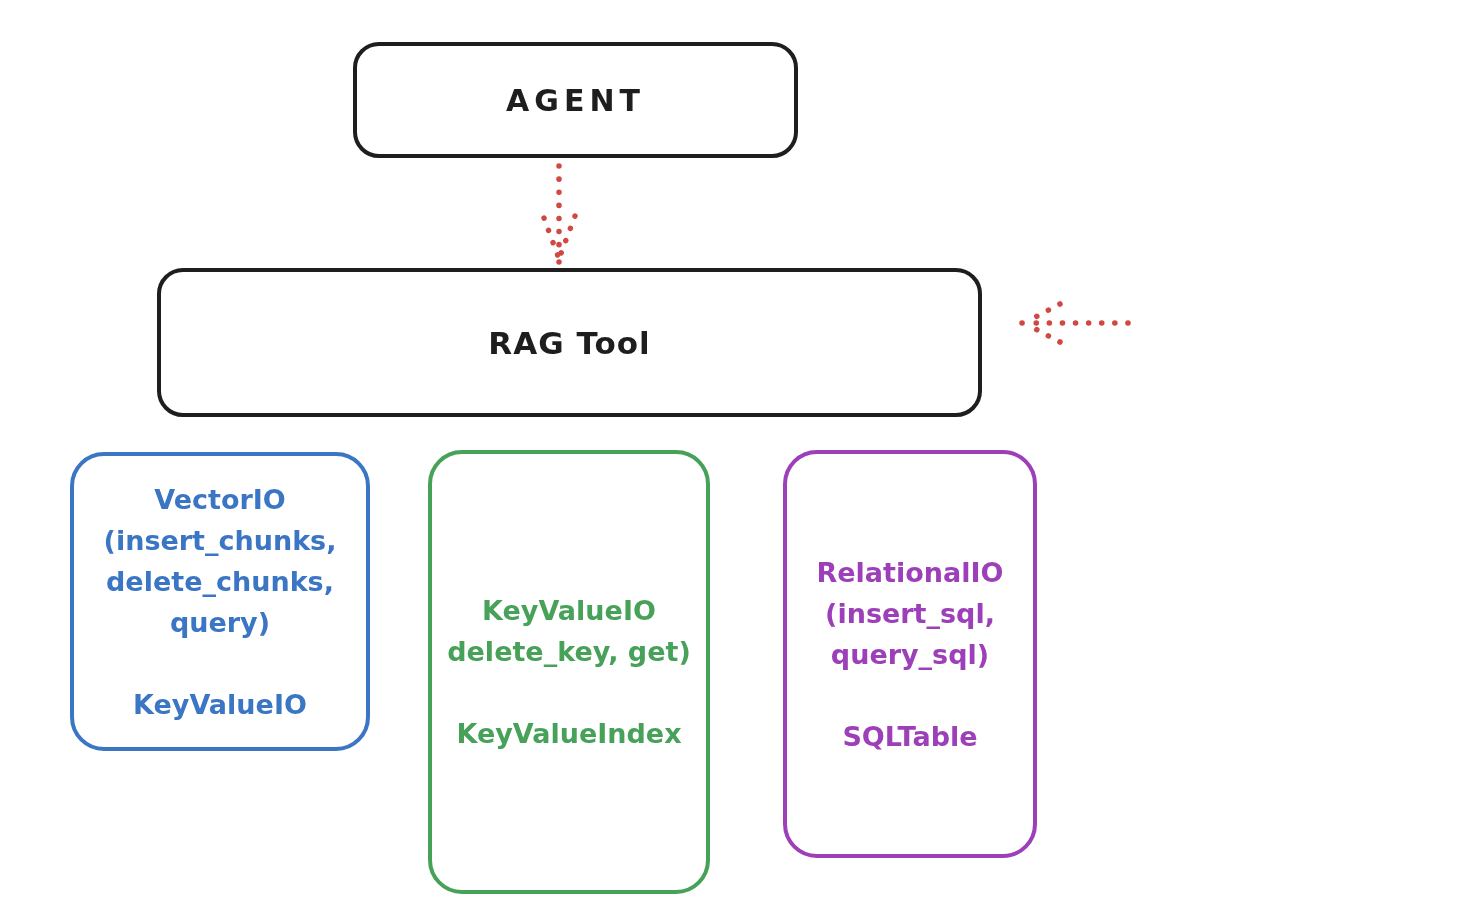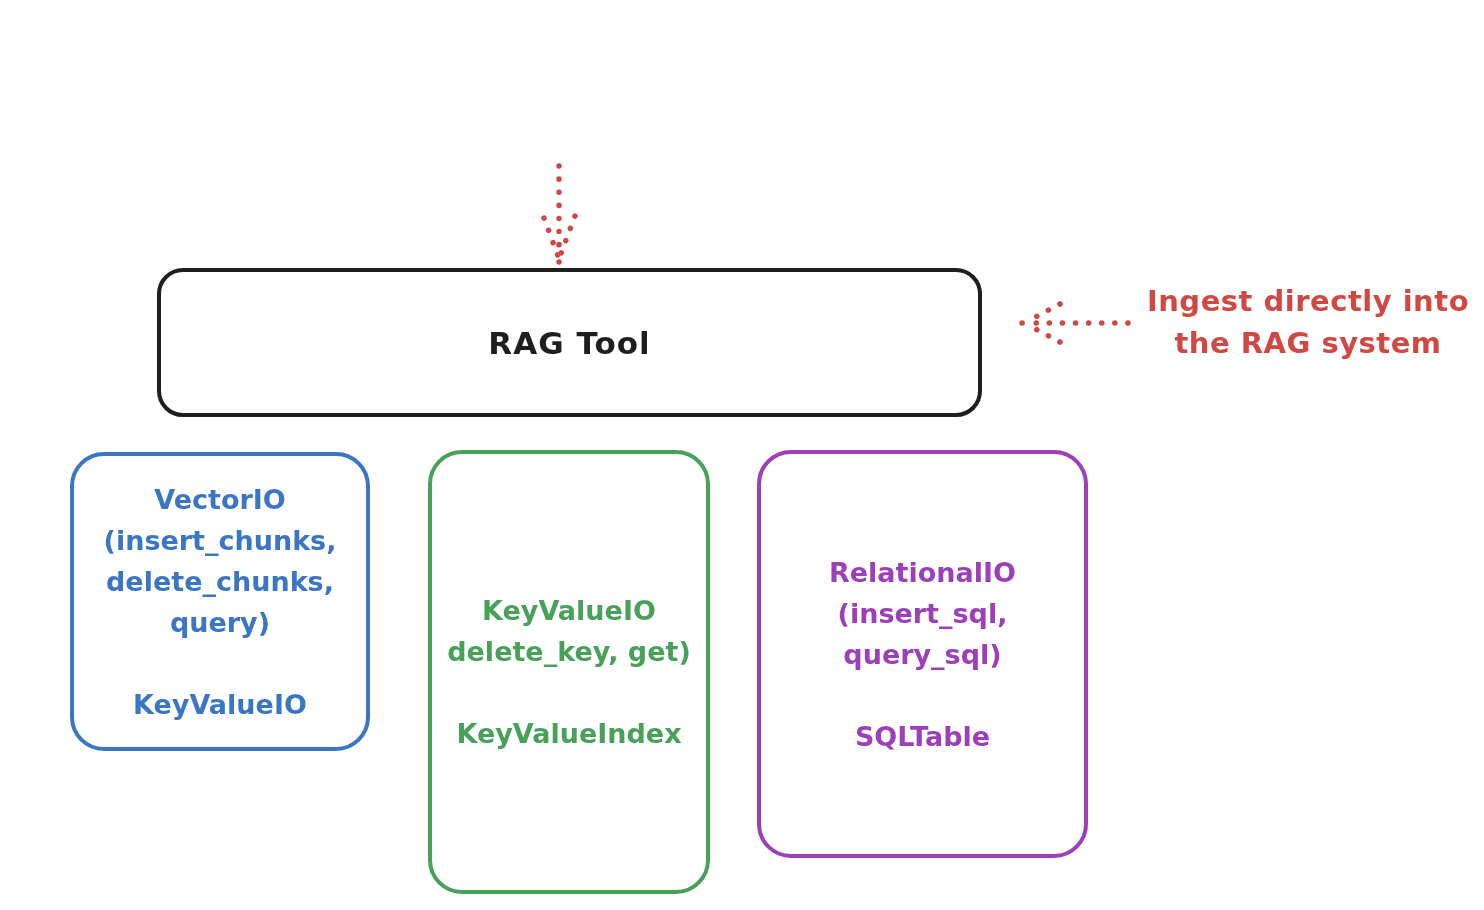--- a/index.html
+++ b/index.html
@@ -41,40 +41,43 @@
     border-radius: 34px;
     background: #ffffff;
     display: flex;
     flex-direction: column;
     align-items: center;
     justify-content: center;
     text-align: center;
   }
   .backend-vector    { left: 70px;  top: 452px; width: 300px; height: 299px; }
   .backend-keyvalue  { left: 428px; top: 450px; width: 282px; height: 444px; }
-  .backend-relational{ left: 757px; top: 450px; width: 331px; height: 408px; }
+  .backend-relational{ left: 783px; top: 450px; width: 254px; height: 408px; }
   .backend-title { font-size: 27px; line-height: 41px; font-weight: 600; }
   .backend-index { font-size: 27px; line-height: 41px; font-weight: 600; margin-top: 41px; }
   .backend-title span { display: block; }
   .annotation-text {
     position: absolute;
     left: 1140px; top: 280px; width: 336px;
     text-align: center;
     font-size: 29px; line-height: 42px; font-weight: 700;
     letter-spacing: 0.5px;
   }
   .arrow-svg { position: absolute; }
   .arrow-down   { left: 538px;  top: 160px; }
   .arrow-ingest { left: 1016px; top: 294px; }
 </style>
 </head>
 <body>
 
 <div class="canvas">
 
+  <div class="box agent-box">
+    <span class="agent-label">AGENT</span>
+  </div>
 
   <svg class="arrow-svg arrow-down" width="44" height="108" viewBox="0 0 44 108">
     <g fill="none" stroke-width="5.5" stroke-linecap="round" stroke-dasharray="0.1 13" stroke="#d14843">
       <line x1="21" y1="6" x2="21" y2="90"></line>
       <line x1="6" y1="58" x2="20" y2="96"></line>
       <line x1="37" y1="56" x2="22" y2="96"></line>
       <line x1="21" y1="102" x2="21" y2="102.2"></line>
     </g>
   </svg>
 
@@ -84,24 +87,20 @@
 
   <svg class="arrow-svg arrow-ingest" width="118" height="58" viewBox="0 0 118 58">
     <g fill="none" stroke-width="5.5" stroke-linecap="round" stroke-dasharray="0.1 13" stroke="#d14843">
       <line x1="112" y1="29" x2="16" y2="29"></line>
       <line x1="44" y1="10" x2="10" y2="28"></line>
       <line x1="44" y1="48" x2="10" y2="30"></line>
       <line x1="6" y1="29" x2="6.2" y2="29"></line>
     </g>
   </svg>
 
-  <div class="annotation-text" style="color: rgb(209, 72, 67);">
-    <div>Ingest directly into</div>
-    <div>the RAG system</div>
-  </div>
 
   <div class="backend-box backend-vector" style="color: rgb(59, 118, 196); border-color: rgb(59, 118, 196);">
     <div class="backend-title">
       <span>VectorIO</span>
       <span>(insert_chunks,</span>
       <span>delete_chunks,</span>
       <span>query)</span>
     </div>
     <div class="backend-index">KeyValueIO</div>
   </div>

